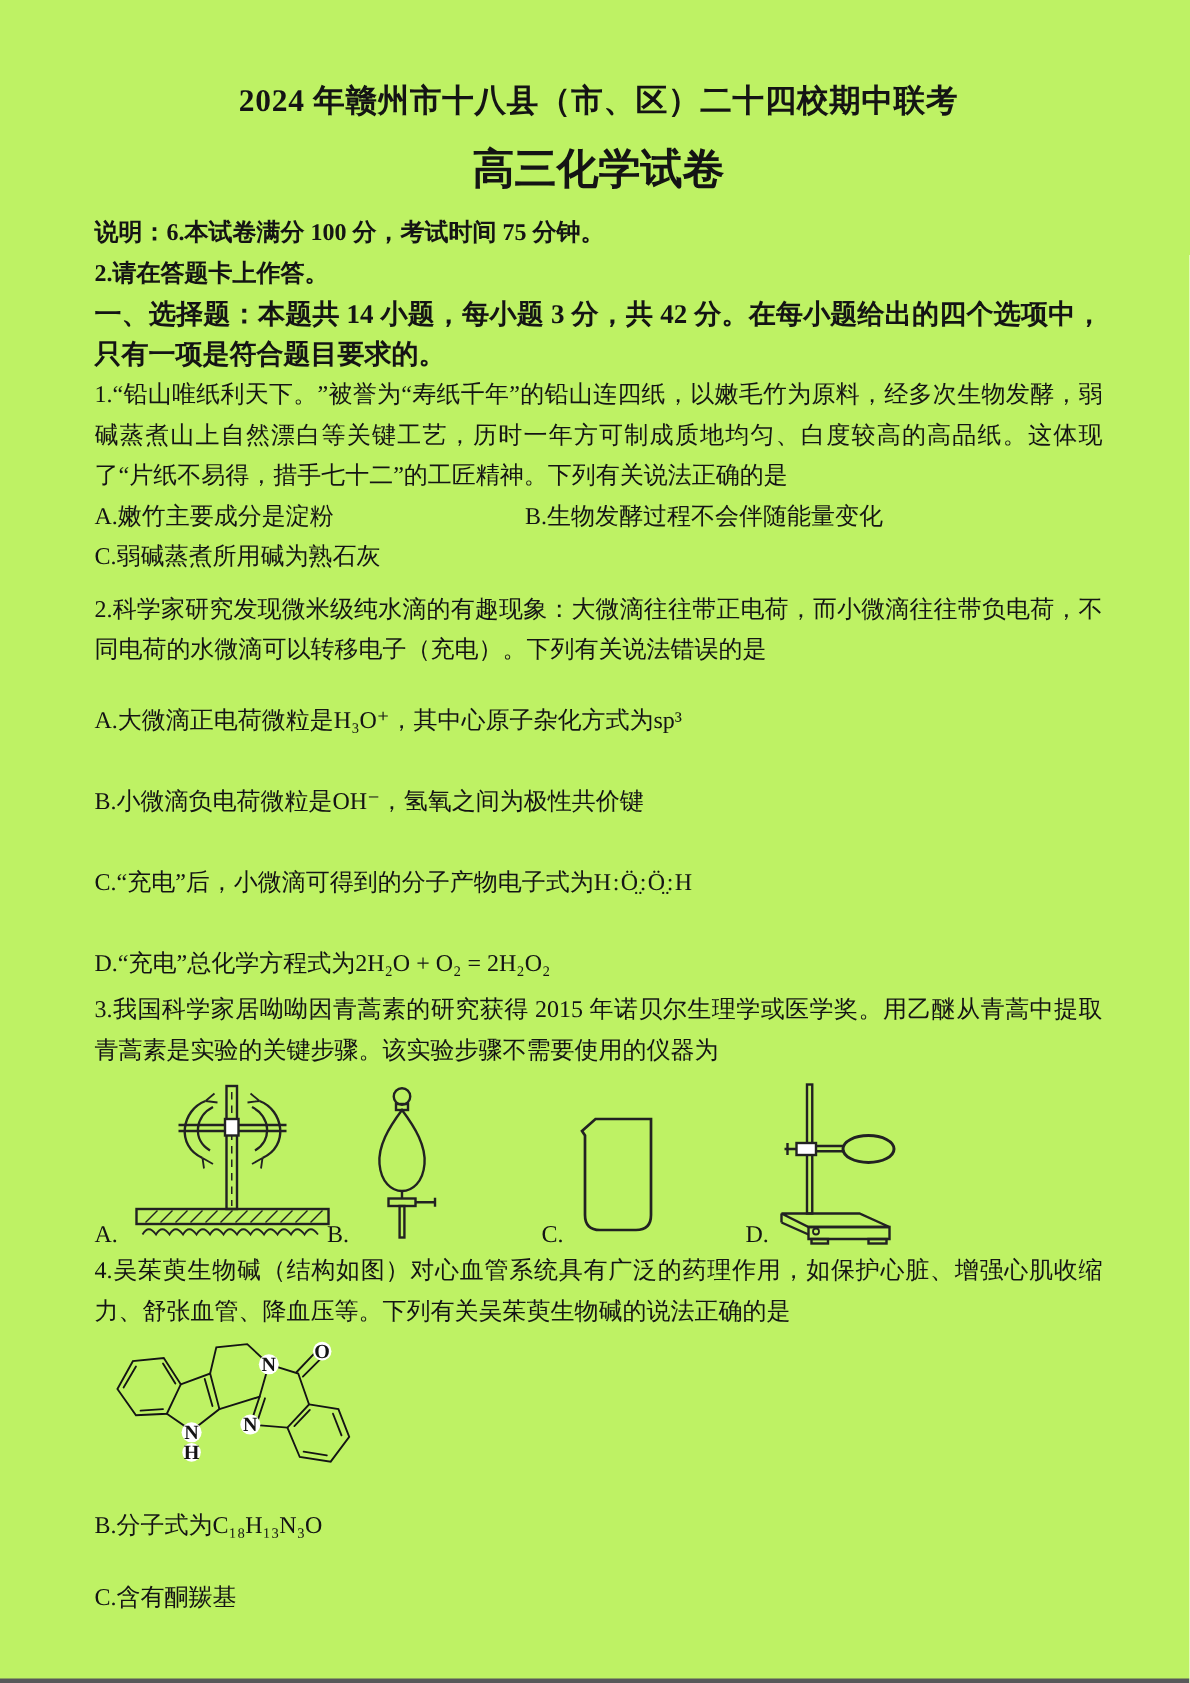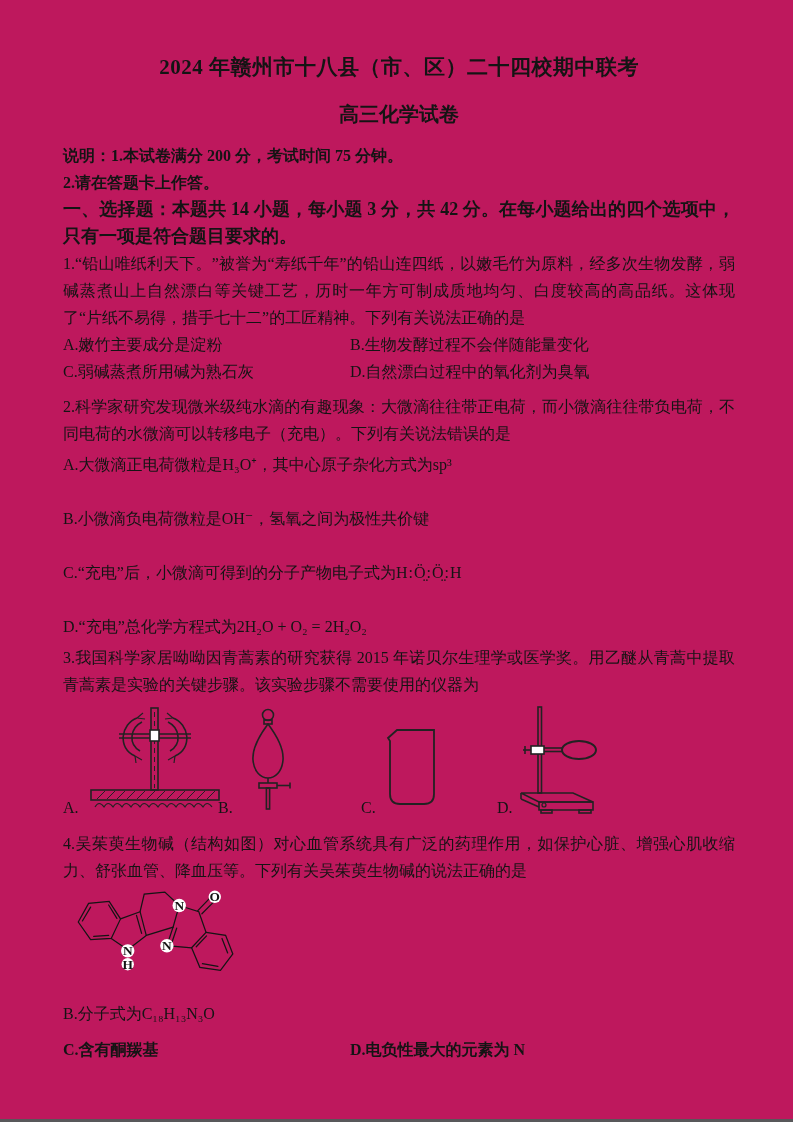--- a/index.html
+++ b/index.html
@@ -1,72 +1,71 @@
 <!DOCTYPE html>
 <html><head>
 <meta charset="utf-8">
 <style>
   * { margin:0; padding:0; box-sizing:border-box; }
   html,body { background:#ffffff; }
   .page {
     position:relative;
     width:793px; height:1122px;
-    background:#be185d;
+    background:#bef264;
     overflow:hidden;
     color:#141414;
     font-family:"Liberation Serif","DejaVu Serif",serif;
   }
   .content {
     position:absolute; left:63px; top:54px; width:672px;
     font-size:16px; line-height:27px;
   }
   .title {
     font-size:21px; font-weight:bold; text-align:center;
     line-height:26px; margin-bottom:21px; letter-spacing:0.5px;
   }
   .subtitle {
-    font-size:20px; font-weight:bold; text-align:center;
+    font-size:28px; font-weight:bold; text-align:center;
     line-height:26px; margin-bottom:15px;
   }
   .note { font-weight:bold; white-space:pre-wrap; text-align:left; }
   .section-header { font-weight:bold; font-size:18px; text-align:justify; }
   .stem { text-align:justify; }
   .opt-grid { display:grid; grid-template-columns:287px 1fr; }
   .q2opt { margin-top:27px; }
-  .q2opt.first { margin-top:4px;font-family:Liberation Serif, serif; }
+  .q2opt.first { margin-top:20px; }
   .lewis { letter-spacing:1px; }
   .q3-figs { position:relative; height:116px; margin-top:4px; }
   .fig { position:absolute; bottom:0; }
   .fig-label { position:absolute; bottom:0; line-height:20px; }
   .structure { margin:6px 0 12px 6px; }
-  .q4row2 { margin-top:9px;font-weight:bold; }
+  .q4row2 { margin-top:21px; }
   .bottom-bar { position:absolute; left:0; right:0; bottom:0; height:3px; background:#58585a; }
   svg { display:block; }
   .atom-label { font-family:"Liberation Serif","DejaVu Serif",serif; font-weight:bold; }
 </style>
 </head>
 <body>
 
 <div class="page">
   <div class="content">
 
     <div class="title">2024 年赣州市十八县（市、区）二十四校期中联考</div>
     <div class="subtitle">高三化学试卷</div>
 
-    <p class="note">说明：1.本试卷满分 200 分，考试时间 75 分钟。</p>
+    <p class="note">说明：6.本试卷满分 100 分，考试时间 75 分钟。</p>
     <p class="note">2.请在答题卡上作答。</p>
 
     <p class="section-header">一、选择题：本题共 14 小题，每小题 3 分，共 42 分。在每小题给出的四个选项中，只有一项是符合题目要求的。</p>
 
     <p class="stem">1.“铅山唯纸利天下。”被誉为“寿纸千年”的铅山连四纸，以嫩毛竹为原料，经多次生物发酵，弱碱蒸煮山上自然漂白等关键工艺，历时一年方可制成质地均匀、白度较高的高品纸。这体现了“片纸不易得，措手七十二”的工匠精神。下列有关说法正确的是</p>
     <div class="opt-grid">
       <span>A.嫩竹主要成分是淀粉</span>
       <span>B.生物发酵过程不会伴随能量变化</span>
       <span>C.弱碱蒸煮所用碱为熟石灰</span>
-      <span>D.自然漂白过程中的氧化剂为臭氧</span>
     </div>
 
     <p class="stem" style="margin-top:8px">2.科学家研究发现微米级纯水滴的有趣现象：大微滴往往带正电荷，而小微滴往往带负电荷，不同电荷的水微滴可以转移电子（充电）。下列有关说法错误的是</p>
     <p class="q2opt first">A.大微滴正电荷微粒是H₃O⁺，其中心原子杂化方式为sp³</p>
     <p class="q2opt">B.小微滴负电荷微粒是OH⁻，氢氧之间为极性共价键</p>
     <p class="q2opt"><span>C.“充电”后，小微滴可得到的分子产物电子式为</span><span class="lewis">H:Ö̤:Ö̤:H</span></p>
     <p class="q2opt">D.“充电”总化学方程式为2H₂O + O₂ = 2H₂O₂</p>
 
     <p class="stem" style="margin-top:4px">3.我国科学家居呦呦因青蒿素的研究获得 2015 年诺贝尔生理学或医学奖。用乙醚从青蒿中提取青蒿素是实验的关键步骤。该实验步骤不需要使用的仪器为</p>
 
@@ -142,21 +141,21 @@
           <polygon points="26,98 80,98 80,106 26,106"></polygon>
           <line x1="8" y1="89" x2="8" y2="95"></line>
           <line x1="8" y1="95" x2="26" y2="103"></line>
           <rect x="28" y="106" width="11" height="3"></rect>
           <rect x="66" y="106" width="12" height="3"></rect>
           <circle cx="31" cy="101" r="2" stroke-width="1.2"></circle>
         </svg>
       </div>
     </div>
 
-    <p class="stem" style="margin-top:12px">4.吴茱萸生物碱（结构如图）对心血管系统具有广泛的药理作用，如保护心脏、增强心肌收缩力、舒张血管、降血压等。下列有关吴茱萸生物碱的说法正确的是</p>
+    <p class="stem" style="">4.吴茱萸生物碱（结构如图）对心血管系统具有广泛的药理作用，如保护心脏、增强心肌收缩力、舒张血管、降血压等。下列有关吴茱萸生物碱的说法正确的是</p>
 
     <div class="structure">
       <svg width="170" height="98" viewBox="0 0 330 190" fill="none" stroke="#141414" stroke-width="2.4" stroke-linecap="round">
 
         <polygon points="18,62 38,26 78,22 100,56 82,94 42,96"></polygon>
         <line x1="26" y1="60" x2="42" y2="33"></line>
         <line x1="77" y1="29" x2="93" y2="55"></line>
         <line x1="77" y1="88" x2="48" y2="90"></line>
 
         <polyline points="100,56 138,42 150,88 114,116 82,94"></polyline>
@@ -192,19 +191,18 @@
           <text x="283" y="22">O</text>
         </g>
       </svg>
     </div>
 
     <div class="opt-grid">
       <span>B.分子式为C₁₈H₁₃N₃O</span>
     </div>
     <div class="opt-grid q4row2">
       <span>C.含有酮羰基</span>
-      <span>D.电负性最大的元素为 N</span>
     </div>
 
   </div>
 
   <div class="bottom-bar"></div>
 </div>
 
 </body></html>

